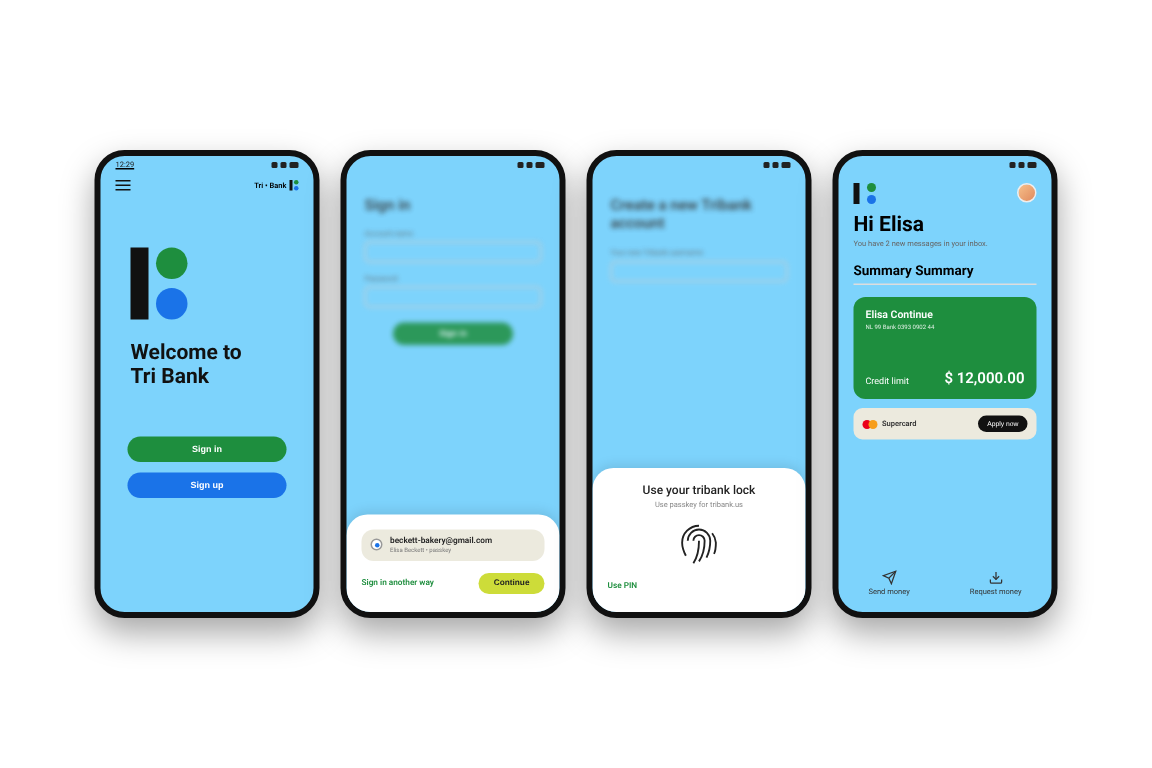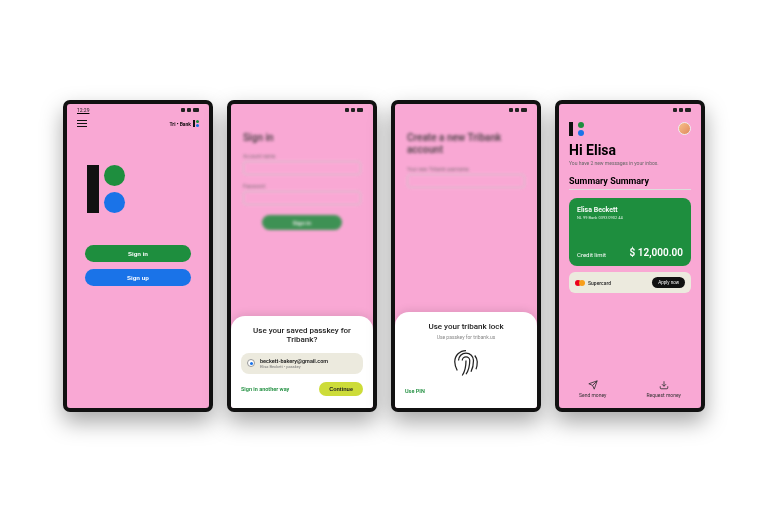--- a/index.html
+++ b/index.html
@@ -1,18 +1,18 @@
 <!DOCTYPE html>
 <html><head>
 <meta charset="utf-8">
 <style>
   * { box-sizing: border-box; margin: 0; padding: 0; }
   body { width: 768px; height: 512px; background: #fff; font-family: -apple-system, BlinkMacSystemFont, "Segoe UI", Roboto, sans-serif; display: flex; align-items: center; justify-content: center; }
   .phones { display: flex; gap: 14px; }
-  .phone { width: 150px; height: 312px; background: #f9a8d4; border-radius: 7px; border: 4px solid #111; box-shadow: 0 10px 22px rgba(0,0,0,.35); position: relative; overflow: hidden; text-decoration: underline; }
+  .phone { width: 150px; height: 312px; background: #7dd3fc; border-radius: 20px; border: 4px solid #111; box-shadow: 0 10px 22px rgba(0,0,0,.35); position: relative; overflow: hidden; text-decoration: underline; }
   .statusbar { height: 12px; display: flex; align-items: center; justify-content: space-between; padding: 0 10px; font-size: 5px; color: #222; }
   .statusbar .icons { display: flex; gap: 2px; align-items: center; }
   .sb-icon { width: 4px; height: 4px; background: #222; border-radius: 1px; }
   .sb-icon.batt { width: 6px; }
   .content { position: absolute; inset: 12px 0 0 0; }
   .blur { filter: blur(1.8px); opacity: .85; }
 
   
   .p1-top { display: flex; justify-content: space-between; align-items: center; padding: 4px 10px 0 10px; }
   .menu-icon { width: 10px; height: 7px; display: flex; flex-direction: column; justify-content: space-between; }
@@ -118,20 +118,22 @@
             </span>
         </div>
       </div>
       <div class="p1-logo">
         <div class="bar"></div>
         <div class="dots">
             <div class="dg"></div>
             <div class="db"></div>
           </div>
       </div>
+      <div class="p1-title" style="white-space:pre-line">Welcome to
+Tri Bank</div>
       <div class="p1-btns">
         <button class="pill green">Sign in</button>
         <button class="pill blue">Sign up</button>
       </div>
     </div>
   </div>
 
   <div class="phone">
     <div class="statusbar">
       <span></span>
@@ -150,21 +152,20 @@
           </div>
         <div class="field">
             <div class="field-label">Password</div>
             <div class="field-box"></div>
           </div>
         <div class="cta-bg">
             <button class="pill green small">Sign in</button>
           </div>
       </div>
       <div class="sheet">
-        <div class="sheet-title">Use your saved passkey for Tribank?</div>
         <div class="acct-chip">
           <div class="dot"></div>
           <div>
             <div class="txt">beckett-bakery@gmail.com</div>
             <div class="sub">Elisa Beckett • passkey</div>
           </div>
         </div>
         <div class="sheet-actions">
           <span class="link-small">Sign in another way</span>
           <button class="continue-btn">Continue</button>
@@ -228,21 +229,21 @@
               <div class="db"></div>
             </div>
         </div>
         <div class="avatar"></div>
       </div>
       <div class="greet">Hi Elisa</div>
       <div class="greet-sub">You have 2 new messages in your inbox.</div>
       <div class="section-title">Summary Summary</div>
       <div class="hr"></div>
       <div class="card-acct">
-        <div class="card-name">Elisa Beckett</div>
+        <div class="card-name">Elisa Continue</div>
         <div class="card-num">NL 99 Bank 0393 0902 44</div>
         <div class="card-row">
           <span>Credit limit</span>
           <span class="amt">$ 12,000.00</span>
         </div>
       </div>
       <div class="promo">
         <div class="promo-left">
           <div class="mc">
               <div class="c1"></div>

